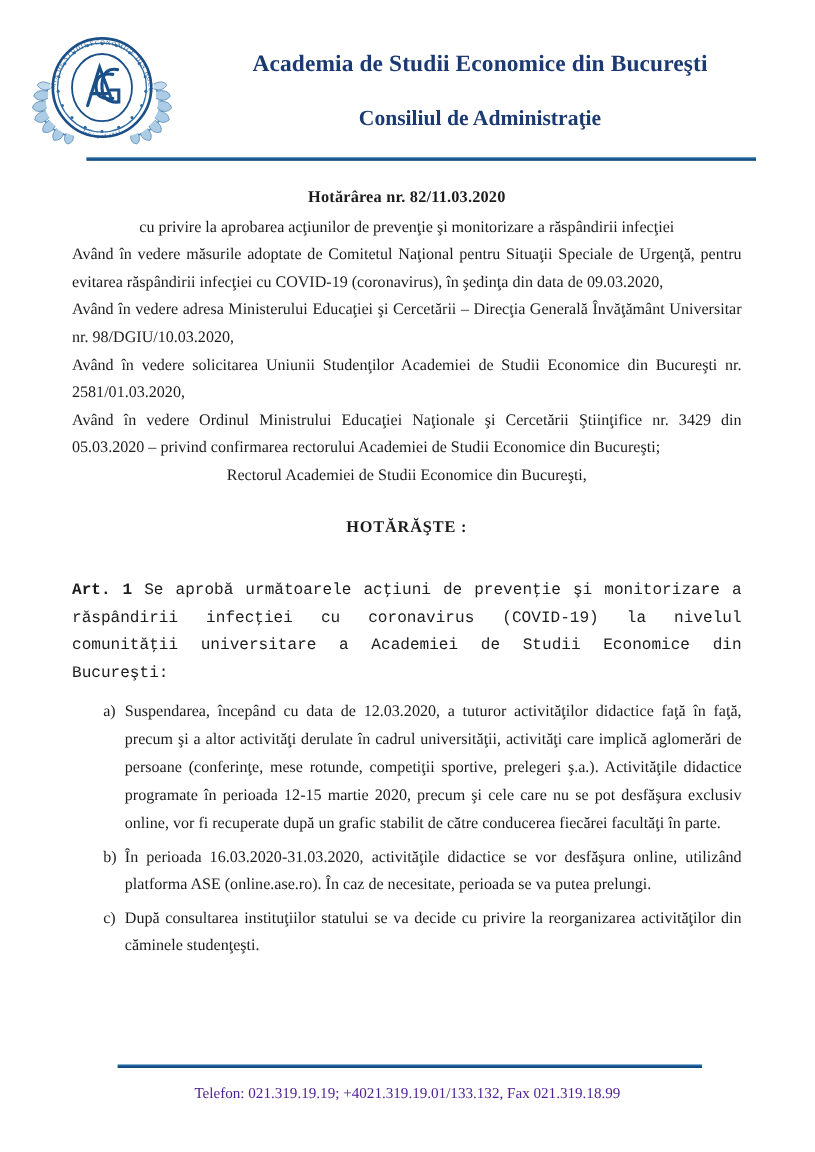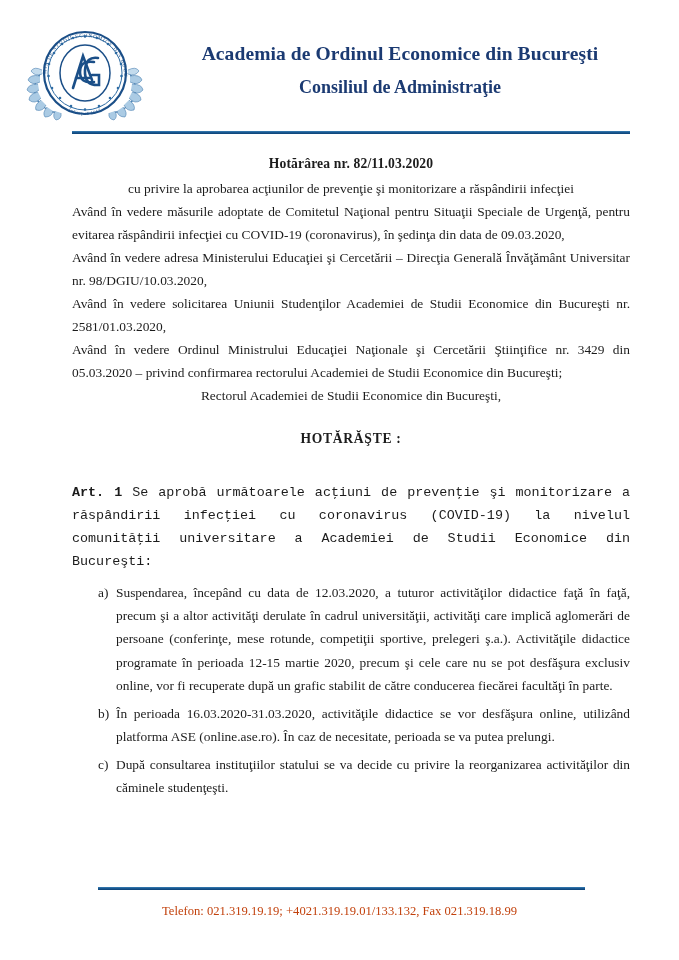--- a/index.html
+++ b/index.html
@@ -55,21 +55,21 @@
     font-weight: bold;
     color: #1b3a72;
     letter-spacing: .1px;
     line-height: 1.2;
     white-space: nowrap;
   }
   .org-subtitle {
     font-size: 18px;
     font-weight: bold;
     color: #1b3a72;
-    margin-top: 12px;
+    margin-top: 23px;
     line-height: 1.2;
     white-space: nowrap;
   }
 
   
   .rule-top {
     position: absolute;
     left: 72px;
     top: 131px;
     width: 558px;
@@ -81,21 +81,21 @@
     left: 98px;
     top: 887px;
     width: 487px;
     height: 3px;
     background: linear-gradient(to bottom, #3a7fb5 0%, #15538c 55%, #0e4376 100%);
   }
 
   
   .doc {
     position: absolute;
-    left: 72px;
+    left: 60px;
     top: 156px;
     width: 558px;
   }
 
   .doc-number {
     text-align: center;
     font-size: 13.6px;
     font-weight: bold;
     letter-spacing: .15px;
     margin: 0 0 7px 0;
@@ -154,21 +154,21 @@
     text-align: justify;
   }
 
   
   .footer {
     position: absolute;
     left: 0;
     top: 902px;
     width: 679px;
     text-align: center;
-    color: #c2410c;
+    color: #4c1d95;
   }
   .footer-line {
     font-size: 12.6px;
     line-height: 1.45;
   }
 
   
   .nojust { text-align: center; }
 </style>
 </head>
@@ -243,21 +243,21 @@
         <g fill="none" stroke="#1b4f88" stroke-width="2.6" stroke-linecap="round">
           <path d="M47 70 L57 38 L66 62"></path>
           <path d="M50 60 L63 60"></path>
           <path d="M68 44 Q 54 42 54 54 Q 54 66 68 64"></path>
           <path d="M72 40 Q 60 38 59 52 Q 58 68 73 67 L73 57 L66 57"></path>
         </g>
       </svg>
     </div>
 
     <div class="header-text">
-      <div class="org-title">Academia de Ordinul Economice din Bucureşti</div>
+      <div class="org-title">Academia de Studii Economice din Bucureşti</div>
       <div class="org-subtitle">Consiliul de Administraţie</div>
     </div>
   </div>
 
   <div class="rule-top"></div>
 
   <div class="doc">
 
     <div class="doc-number">Hotărârea nr. 82/11.03.2020</div>
 

